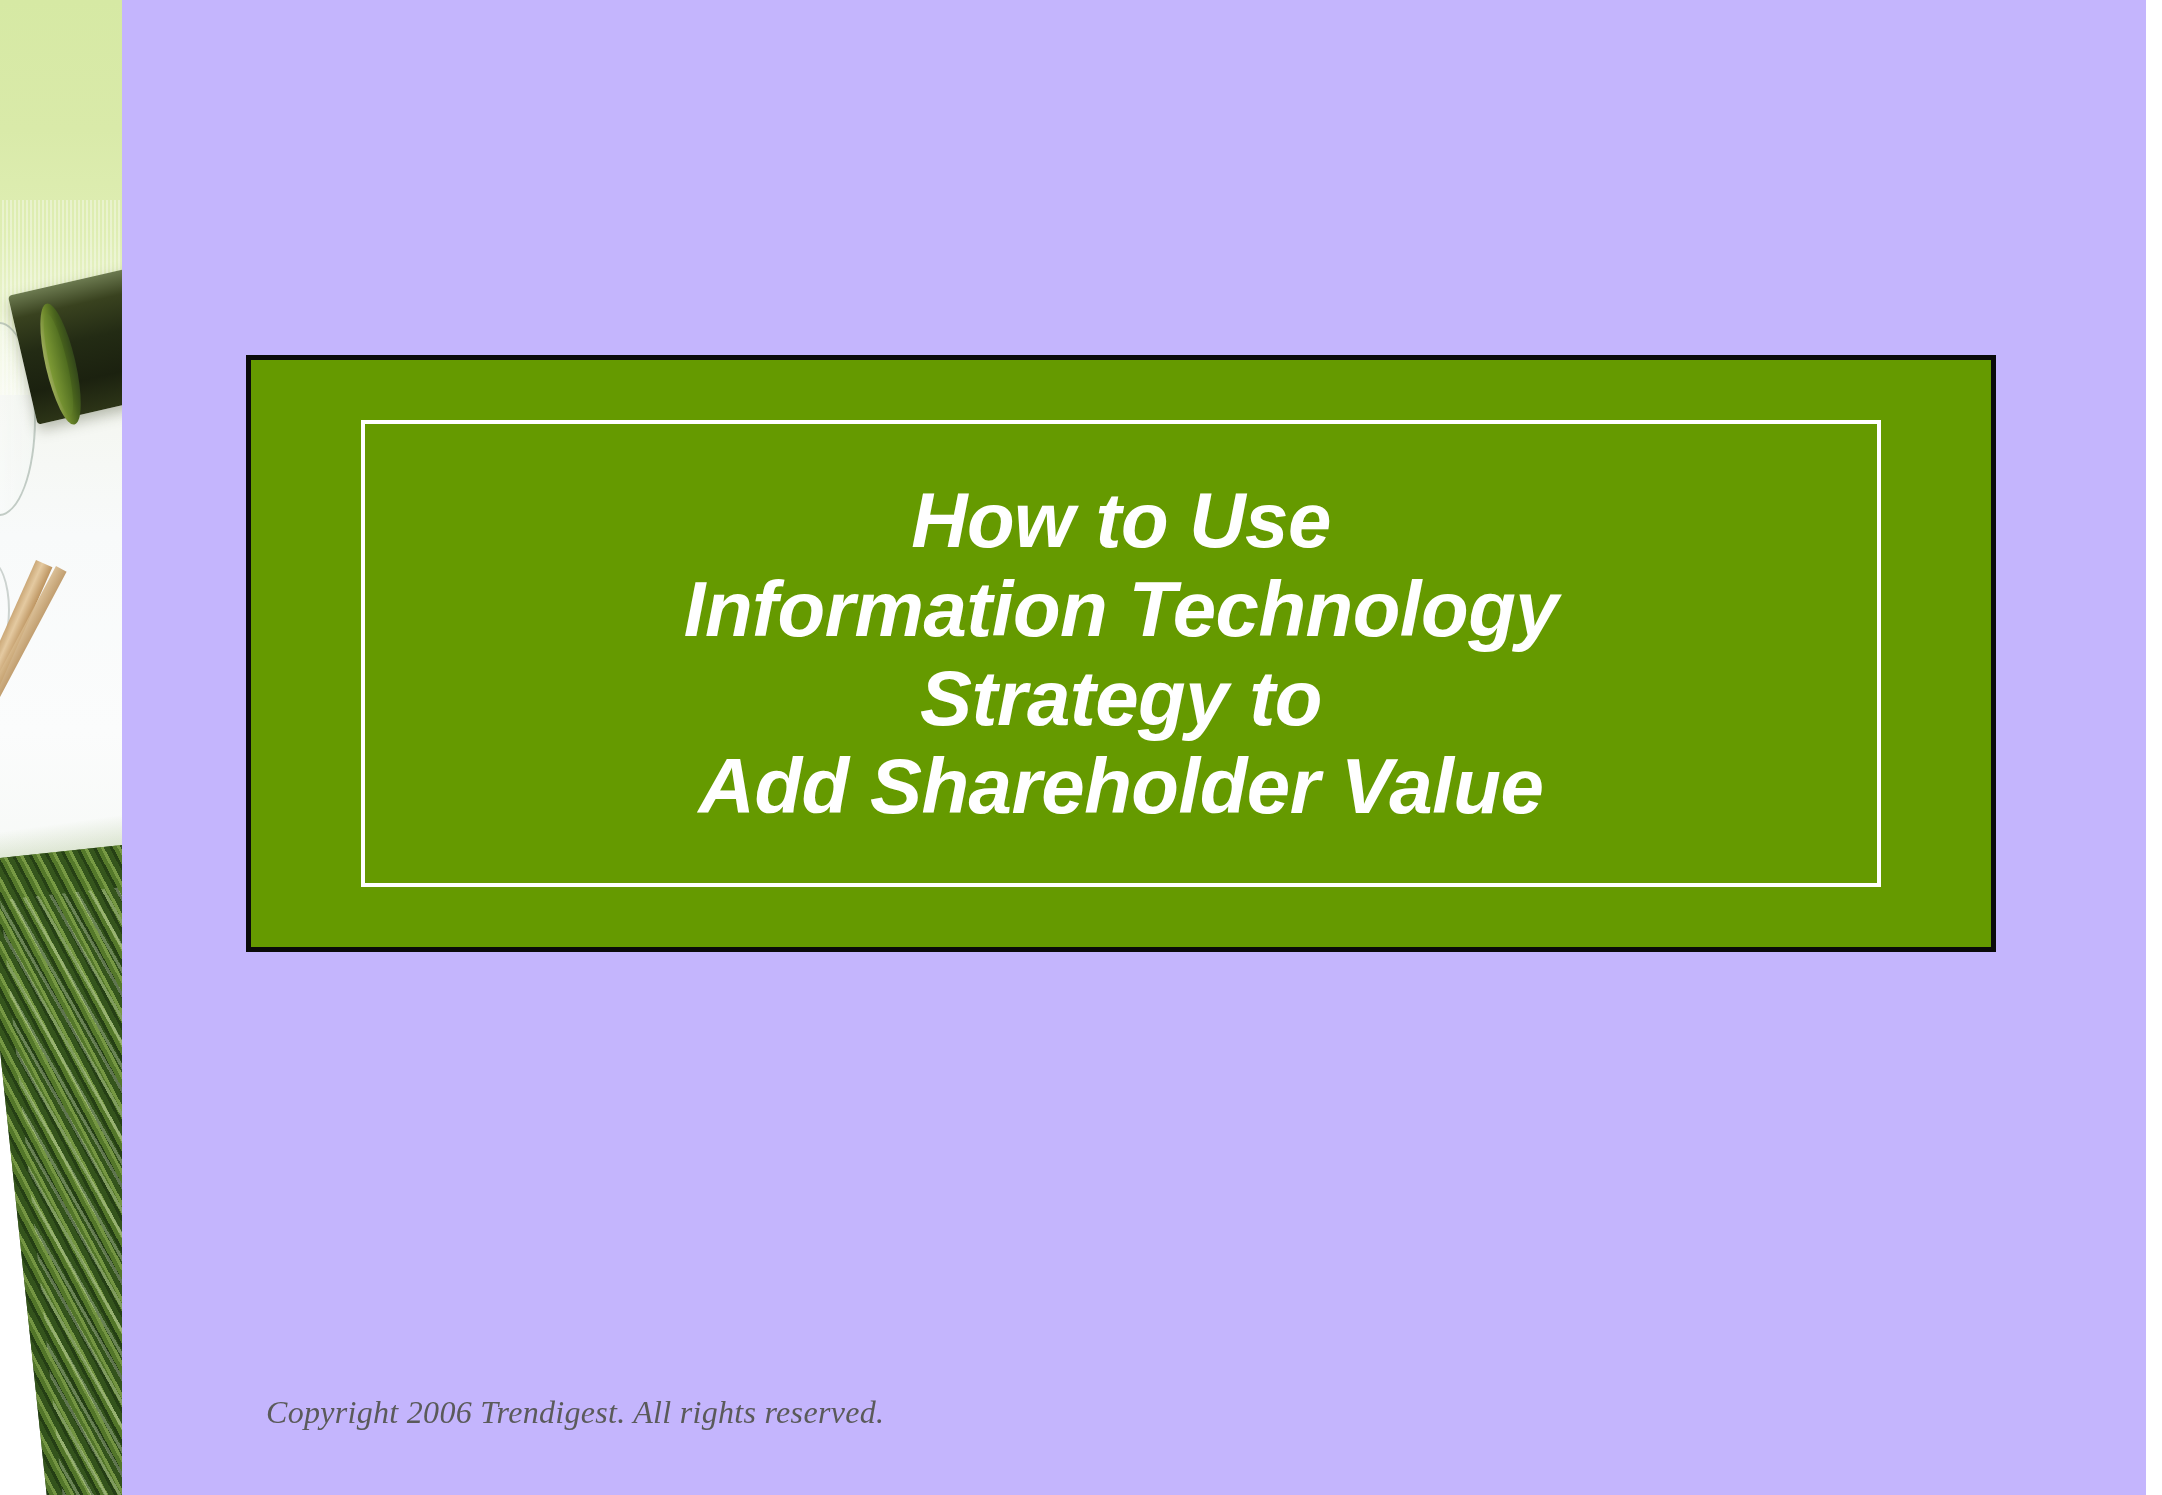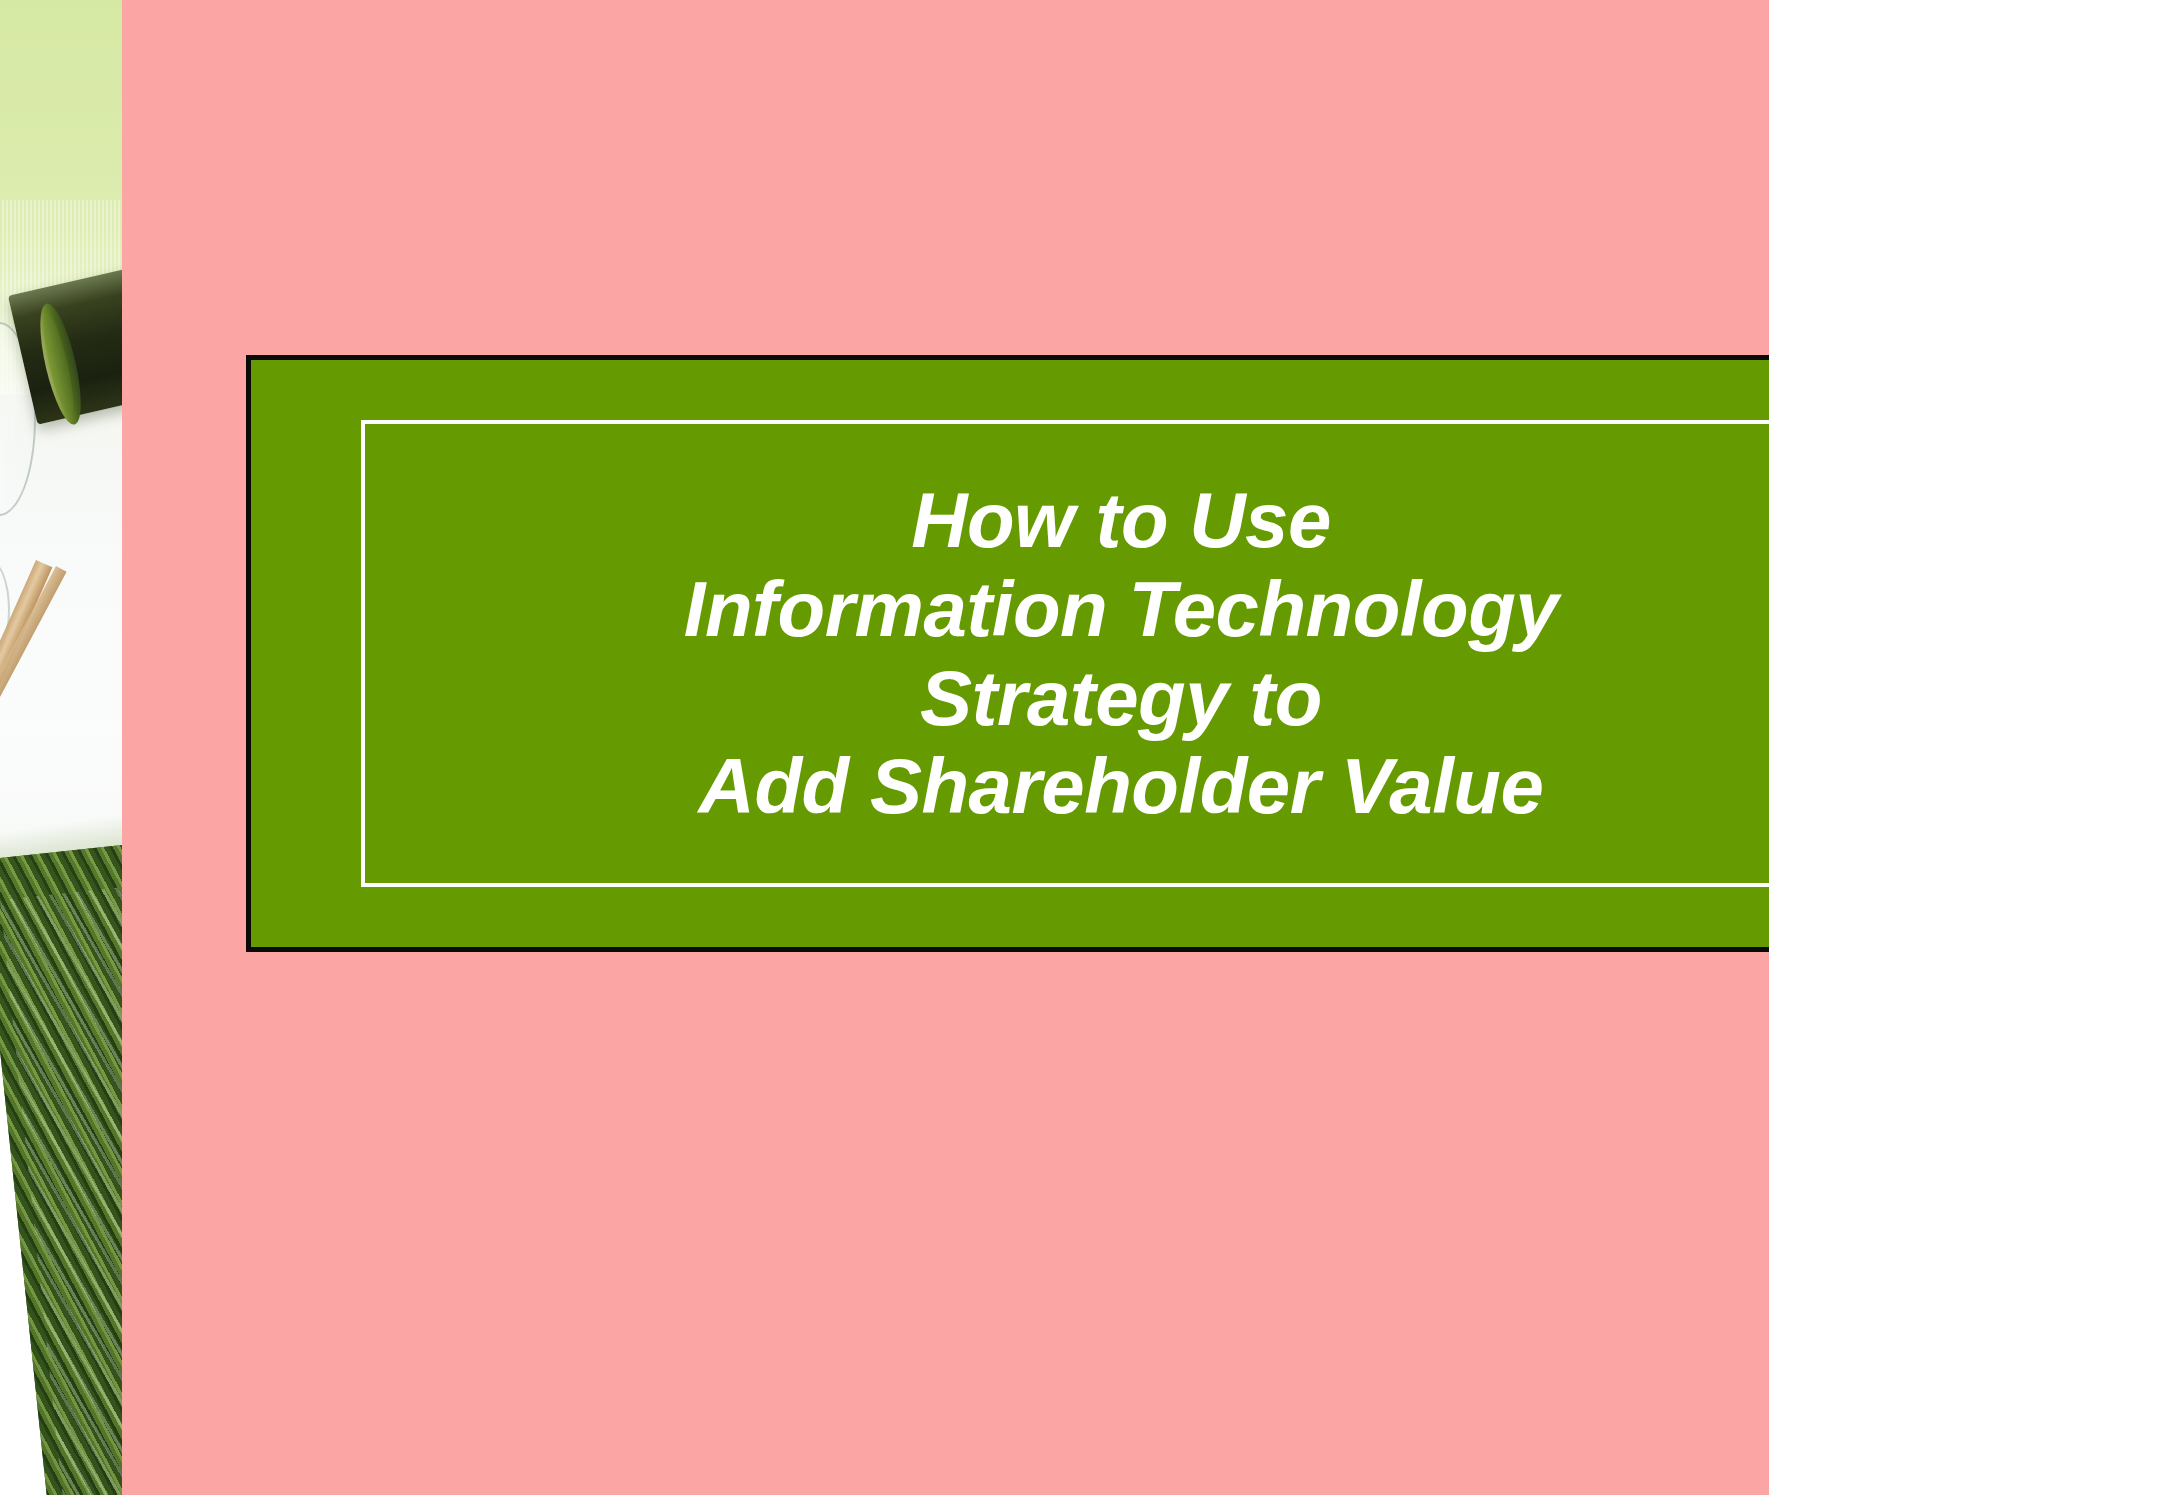--- a/index.html
+++ b/index.html
@@ -5,23 +5,23 @@
   html, body {
     margin: 0;
     padding: 0;
     background: #ffffff;
   }
   body {
     font-family: "Liberation Sans", sans-serif;
   }
   .slide {
     position: relative;
-    width: 1769px;
+    width: 2146px;
     height: 1495px;
-    background: #fca5a5;
+    background: #c4b5fd;
     overflow: hidden;
   }
 
   
   .photo-strip {
     position: absolute;
     left: 0;
     top: 0;
     width: 122px;
     height: 1495px;
@@ -227,14 +227,15 @@
 
   <div class="title-box">
     <div class="title-inner-frame">
       <h1 class="title-text">How to Use
 Information Technology
 Strategy to
 Add Shareholder Value</h1>
     </div>
   </div>
 
+  <div class="copyright">Copyright 2006 Trendigest. All rights reserved.</div>
 
 </div>
 
 </body></html>

